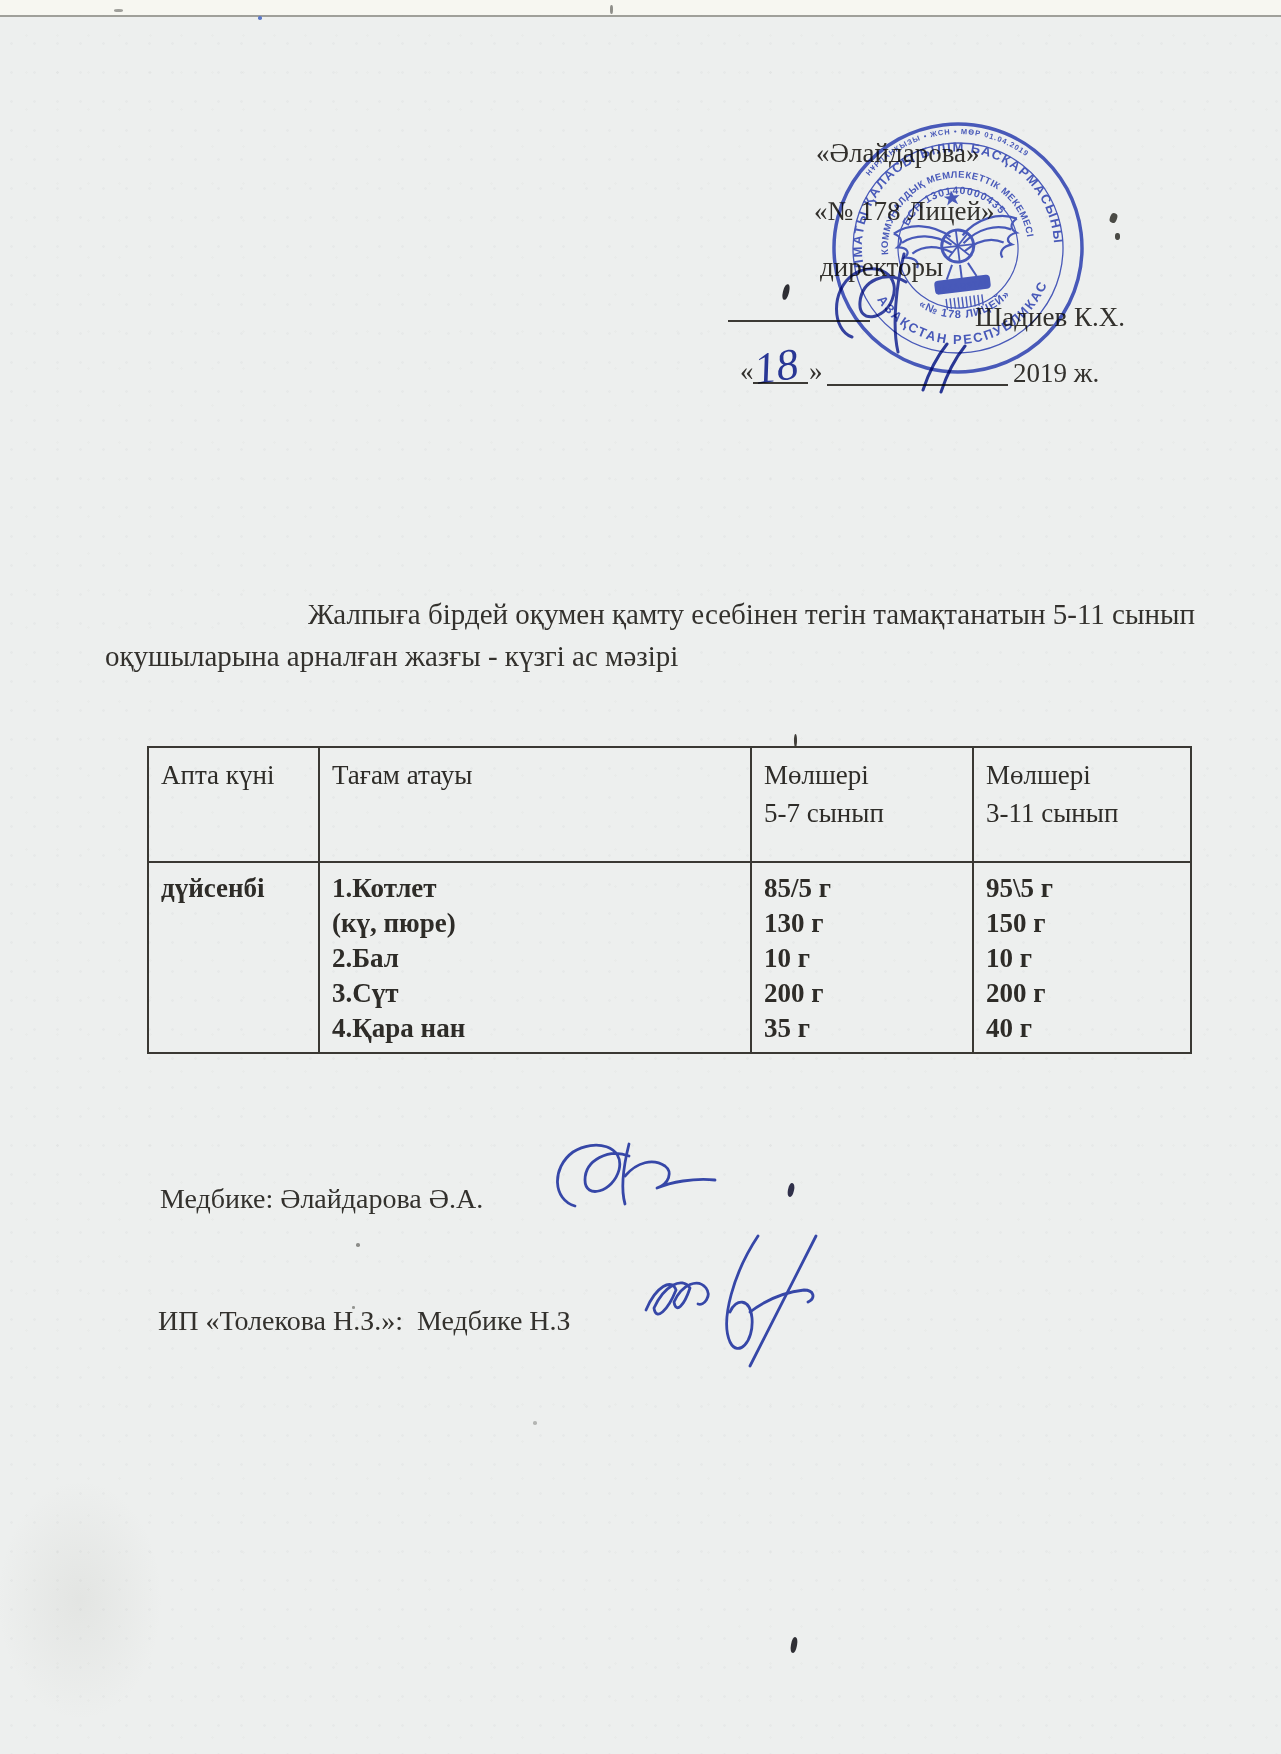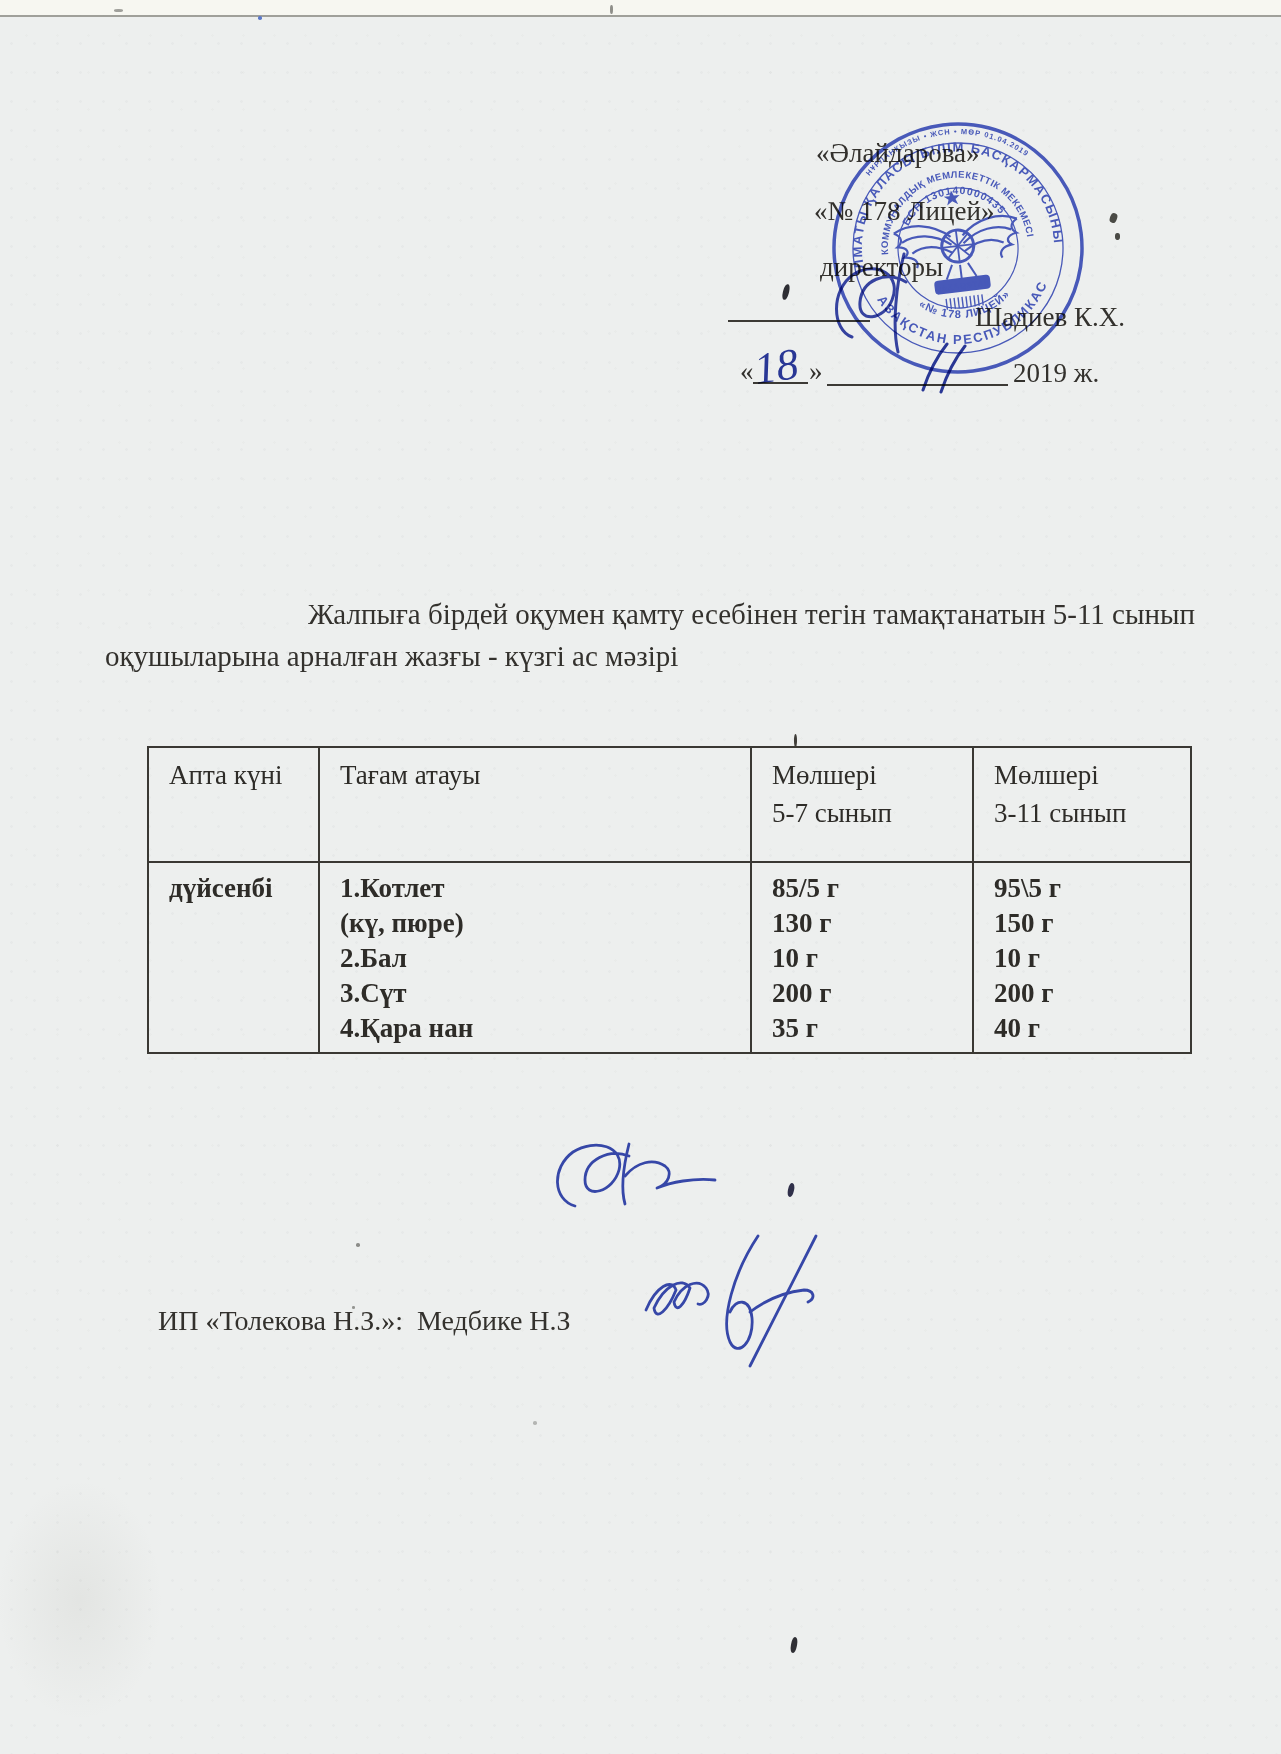--- a/index.html
+++ b/index.html
@@ -27,21 +27,21 @@
     background:radial-gradient(closest-side, rgba(125,125,112,0.09), transparent 75%);}
   
   .stamp{position:absolute; left:828px; top:118px; width:260px; height:260px;
     color:#3e51c1; opacity:.92; mix-blend-mode:multiply; transform:rotate(-7deg);}
   .stamp text{fill:currentColor; font-family:"Liberation Sans", sans-serif; font-weight:bold;}
   .ink{position:absolute; mix-blend-mode:multiply;}
   .ink path{fill:none; stroke-linecap:round; stroke-linejoin:round;}
   
   table.menu{position:absolute; left:147px; top:746px; border-collapse:collapse; table-layout:fixed;
     font-size:27px; color:#2e2c28;}
-  table.menu td{border:2px solid #3a3833; vertical-align:top; padding:8px 6px 6px 20px;}
+  table.menu td{border:2px solid #3a3833; vertical-align:top; padding:8px 6px 6px 12px;}
   table.menu .hline{line-height:38px; white-space:pre;}
   table.menu .bline{line-height:35px; white-space:pre;}
   .hdr-row td{height:99px;}
   .body-row td{height:168px;font-weight:bold;}
   .footer-line{font-size:28px; white-space:pre;}
 </style>
 </head>
 <body>
 
 <div class="page">
@@ -215,20 +215,21 @@
         <div class="bline">95\5 г</div>
         <div class="bline">150 г</div>
         <div class="bline">10 г</div>
         <div class="bline">200 г</div>
         <div class="bline">40 г</div>
       </td>
     </tr>
   </tbody>
     </table>
 
+  <div class="abs footer-line" style="left:160px;top:1183px;">Медбике: Әлайдарова Ә.А.</div>
   <svg class="ink" style="left:545px;top:1138px;" width="195" height="95" viewBox="0 0 195 95">
     <g stroke="#3a4cb4" stroke-width="2.8">
       <path d="M 30,68 C 8,62 6,30 28,14 C 50,0 80,8 74,32 C 68,54 40,62 40,42 C 40,22 64,10 84,18"></path>
       <path d="M 84,6 C 78,30 76,52 80,66"></path>
       <path d="M 80,38 C 92,24 108,20 120,28 C 128,34 124,46 112,50 C 126,44 148,40 170,42"></path>
     </g>
   </svg>
 
   <div class="abs footer-line" style="left:158px;top:1305px;">ИП «Толекова Н.З.»:  Медбике Н.З</div>
   <svg class="ink" style="left:640px;top:1230px;" width="195" height="145" viewBox="0 0 195 145">

